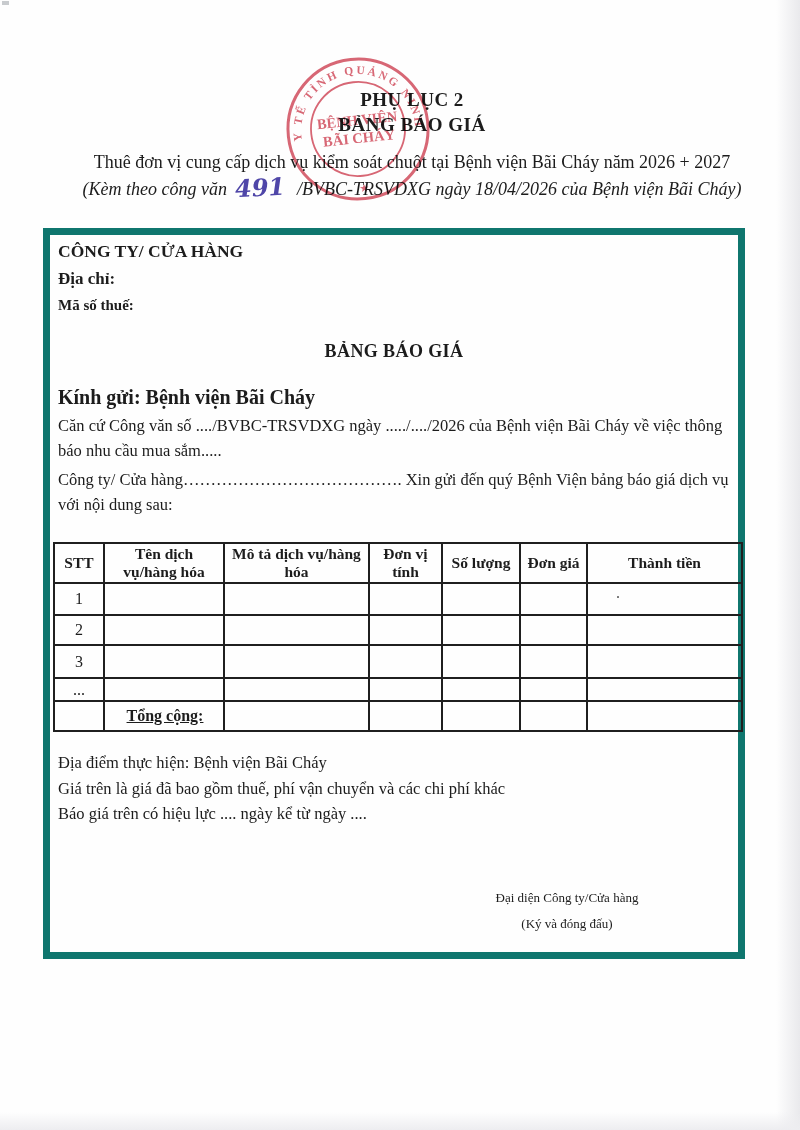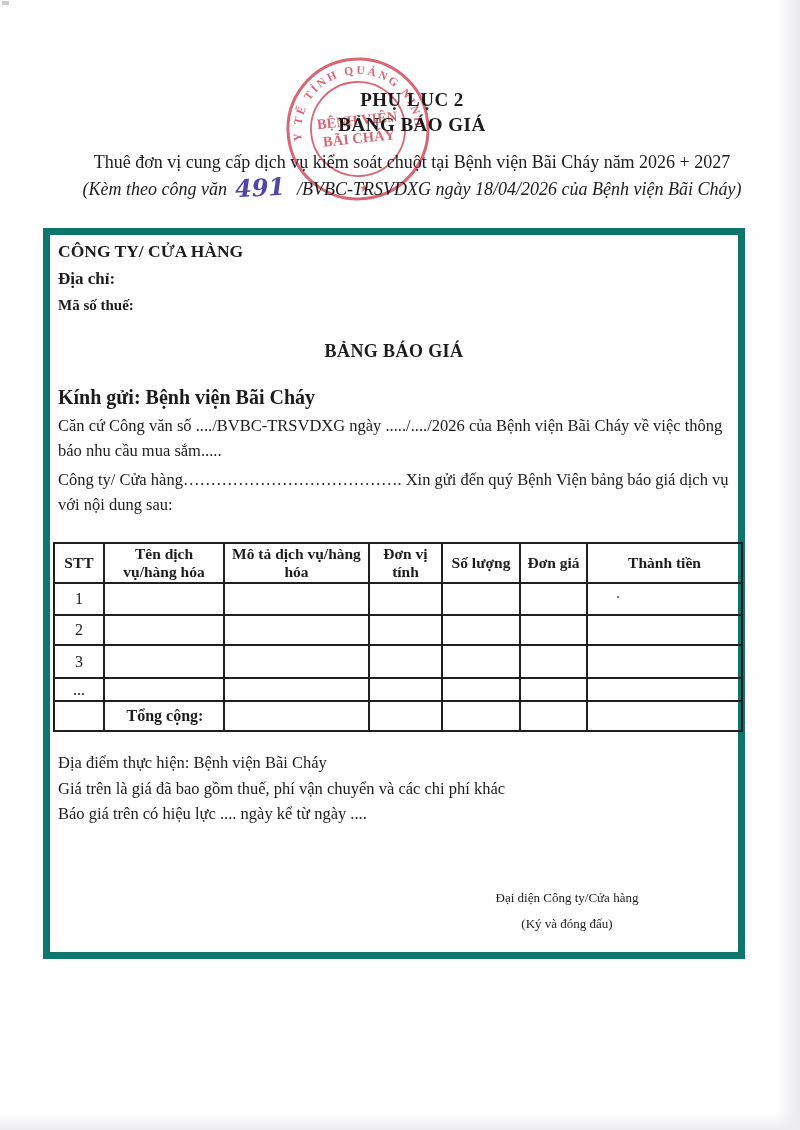--- a/index.html
+++ b/index.html
@@ -61,21 +61,21 @@
   .quote-table th,.quote-table td{
     border:2px solid #1f1f1f;padding:0 4px;overflow:hidden;
   }
   .quote-table th{font-size:15.5px;font-weight:bold;text-align:center;line-height:18px;height:38px;}
   .quote-table td{font-size:16px;text-align:center;}
   .row-1 td{height:30px;}
   .row-2 td{height:28px;}
   .row-3 td{height:31px;}
   .row-4 td{height:21px;}
   .row-5 td{height:28px;}
-  .total-cell{text-align:left;font-weight:bold;font-size:16.5px;padding-left:6px !important;}
+  .total-cell{text-align:left;font-weight:bold;text-decoration:underline;font-size:16.5px;padding-left:6px !important;}
   .dot-cell{text-align:left !important;padding-left:28px !important;color:#555;font-size:13px;vertical-align:top;}
 
   
   .notes{left:8px;top:515px;width:670px;}
   .notes div{line-height:25.5px;}
   .signature{left:372px;top:650px;width:290px;text-align:center;}
   .signature div{line-height:26px;font-size:13px;}
 </style>
 </head>
 <body>

